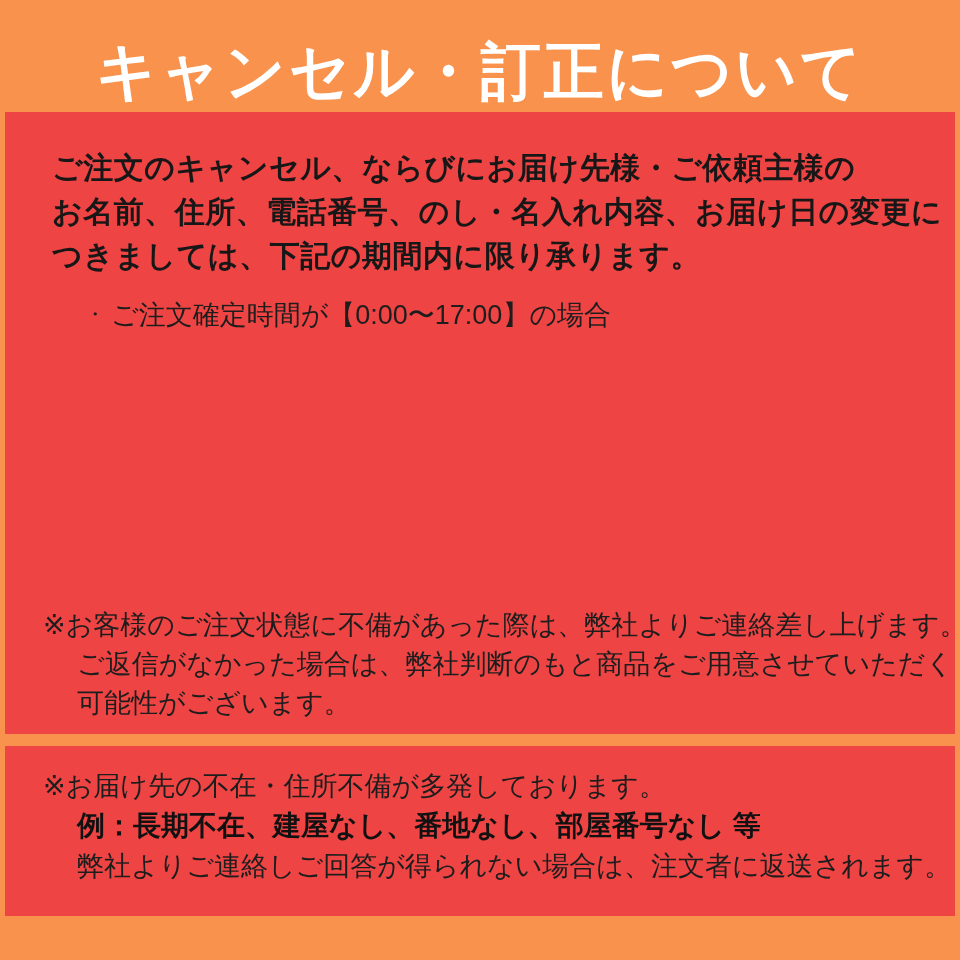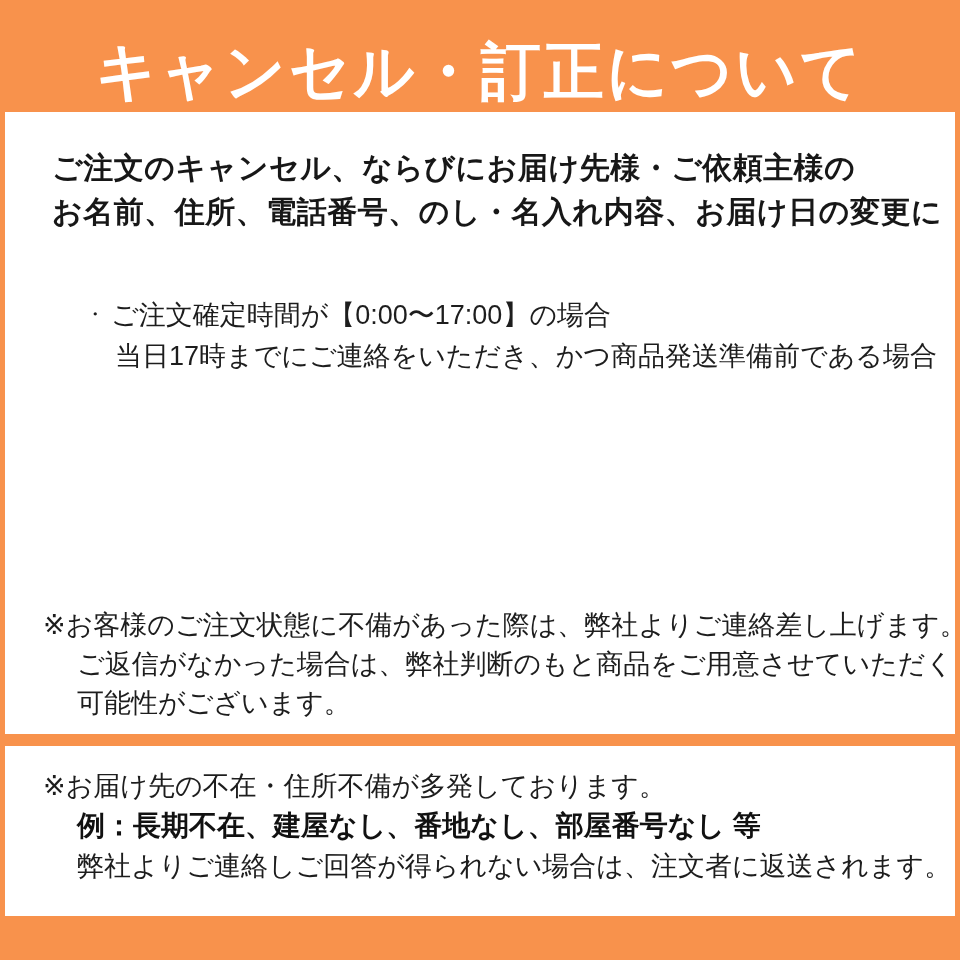--- a/index.html
+++ b/index.html
@@ -27,21 +27,21 @@
     font-weight: 900;
     letter-spacing: 3px;
     white-space: nowrap;
     transform: scaleY(1.05);
   }
   
   .panel {
     position: absolute;
     left: 5px;
     width: 950px;
-    background: #ffffff;
+    background: #ef4444;
   }
   .panel-main { top: 112px; height: 622px; }
   .panel-bottom { top: 746px; height: 170px; }
 
   
   .blk { position: absolute; color: #171717; white-space: nowrap; }
 
   .intro {
     left: 47px; top: 34px;
     font-size: 30px;
@@ -97,25 +97,25 @@
 
 <div class="header">
   <div class="title">キャンセル・訂正について</div>
 </div>
 
 <div class="panel panel-main">
 
   <div class="blk intro">
     <div>ご注文のキャンセル、ならびにお届け先様・ご依頼主様の</div>
     <div>お名前、住所、電話番号、のし・名入れ内容、お届け日の変更に</div>
+    <div>つきましては、下記の期間内に限り承ります。</div>
   </div>
 
   <div class="blk bullet bullet-1">
     <div><span class="marker">・</span><span>ご注文確定時間が【0:00〜17:00】の場合</span></div>
-    <div class="detail">当日17時までにご連絡をいただき、かつ商品発送準備前である場合</div>
   </div>
 
 
 
   <div class="blk note">
     <div><span>※</span><span>お客様のご注文状態に不備があった際は、弊社よりご連絡差し上げます。</span></div>
     <div class="cont">ご返信がなかった場合は、弊社判断のもと商品をご用意させていただく</div>
     <div class="cont">可能性がございます。</div>
   </div>
 

